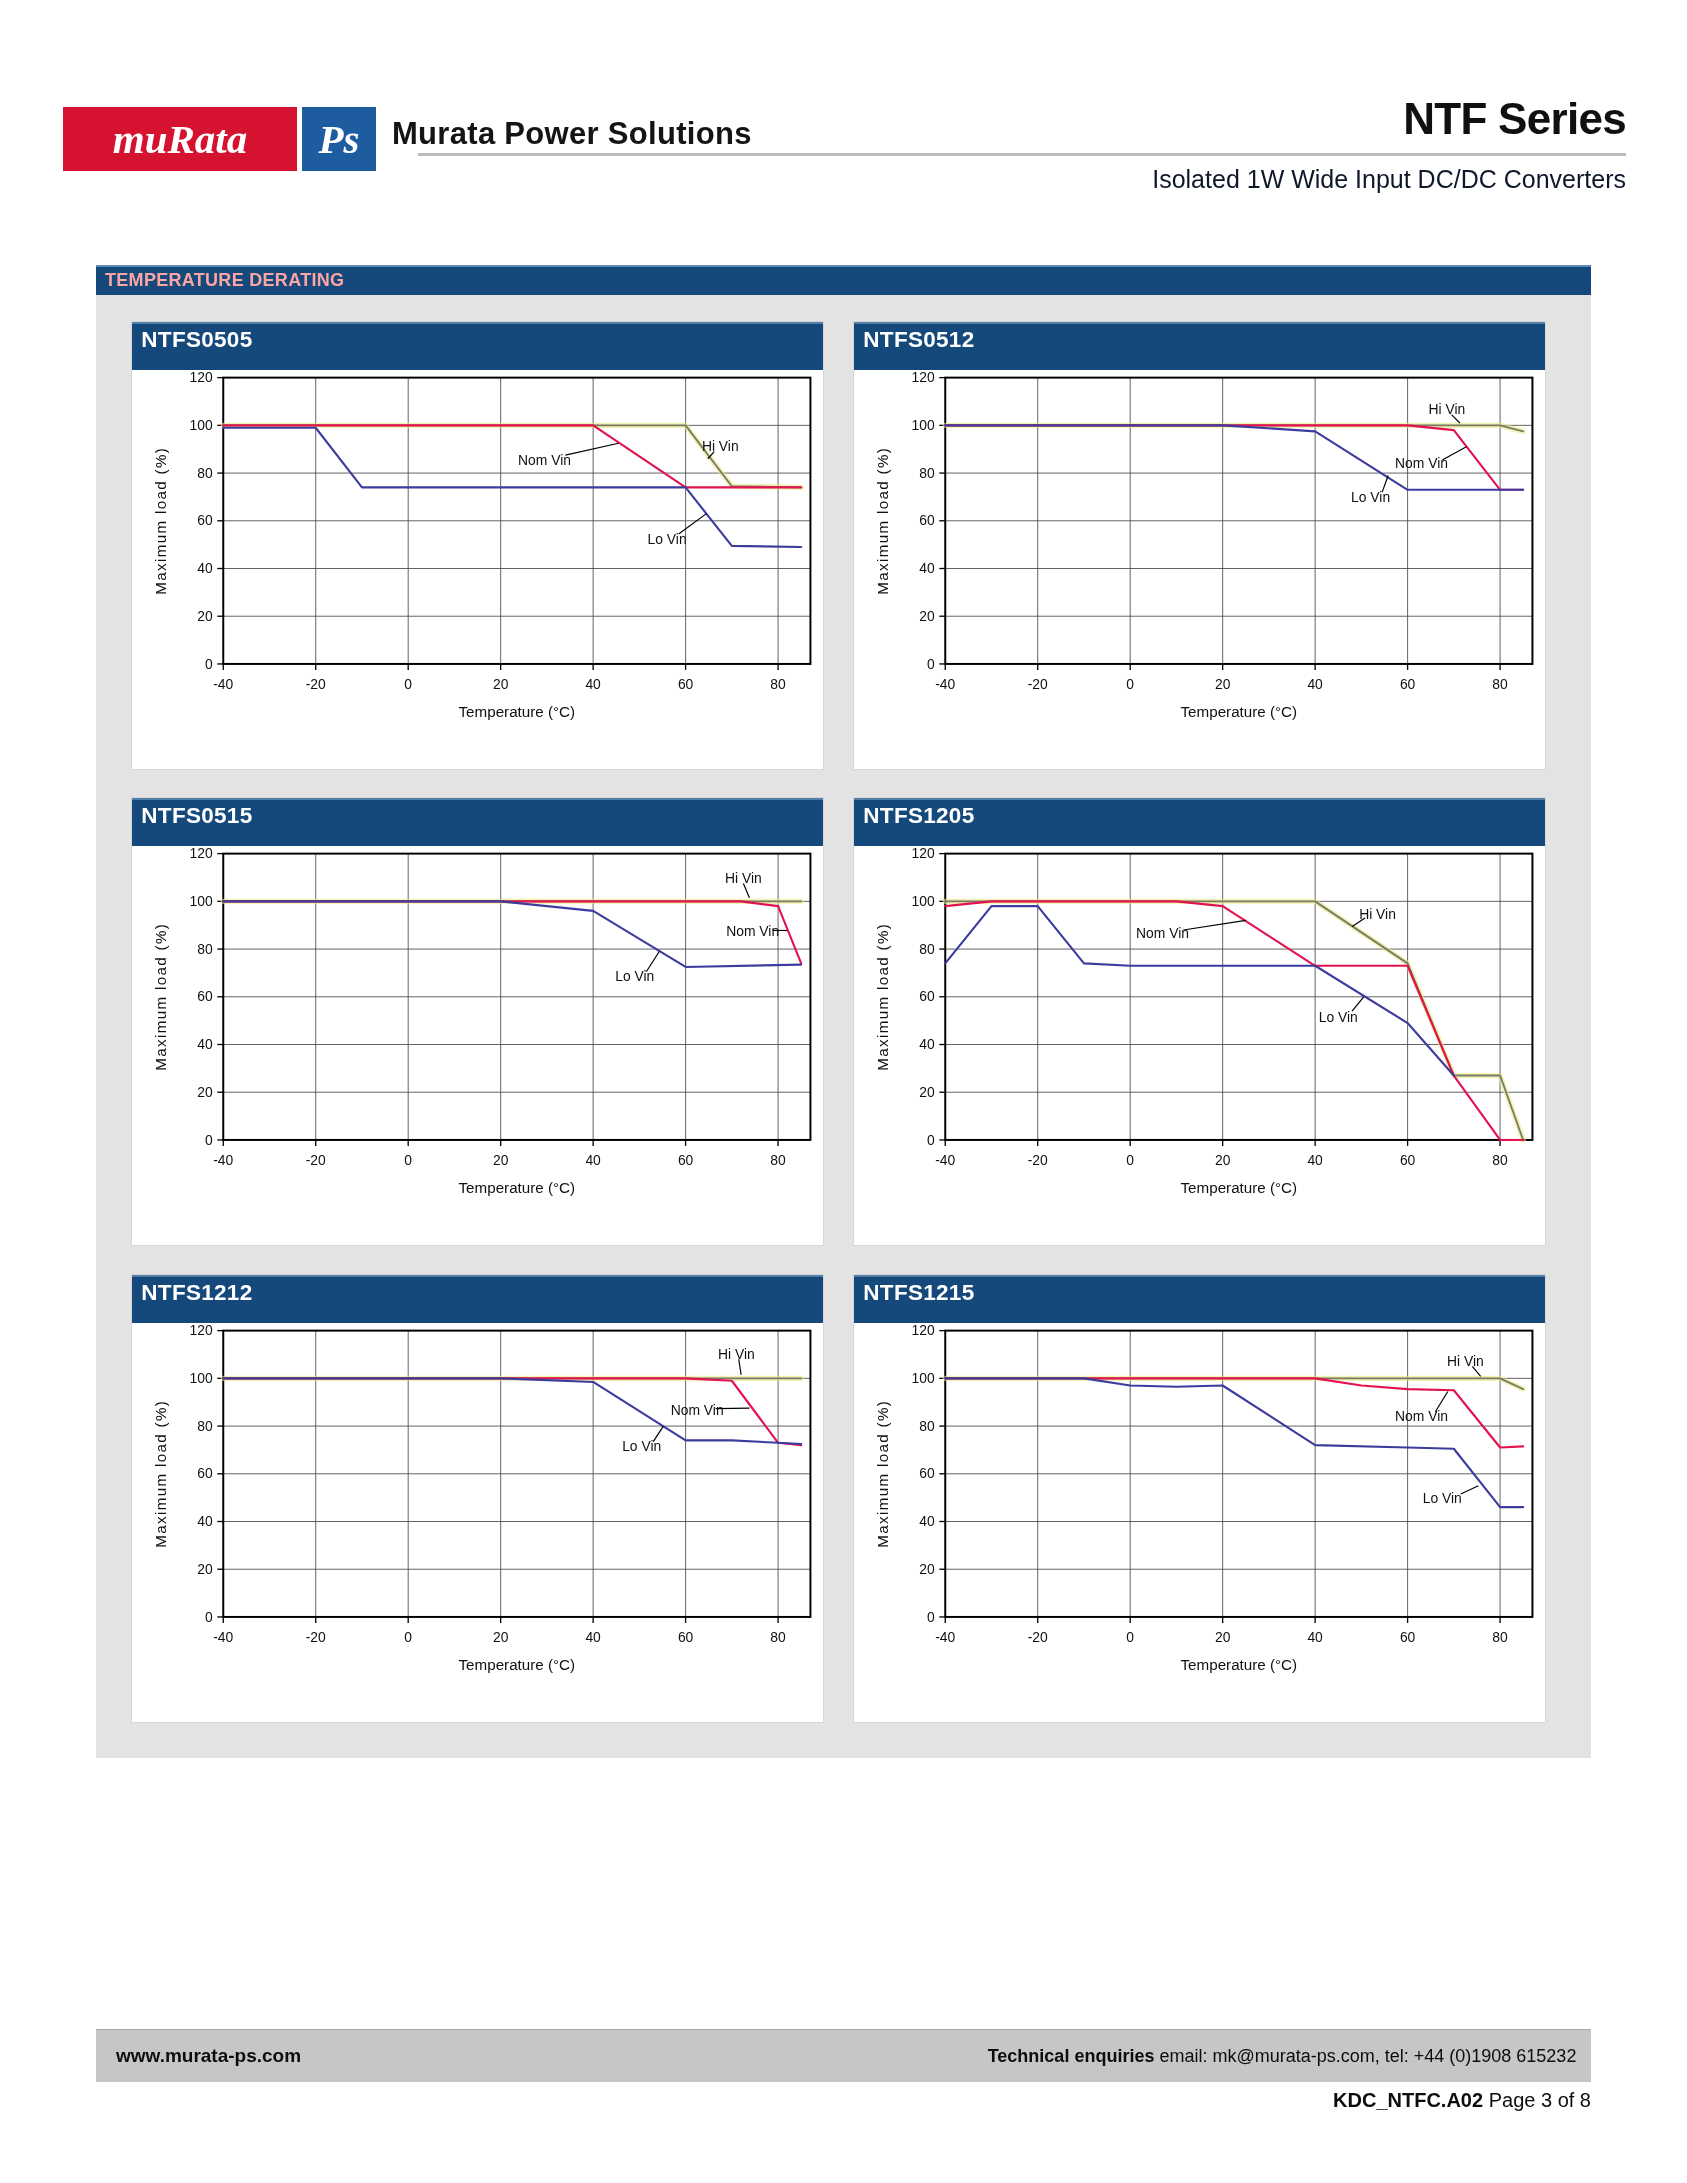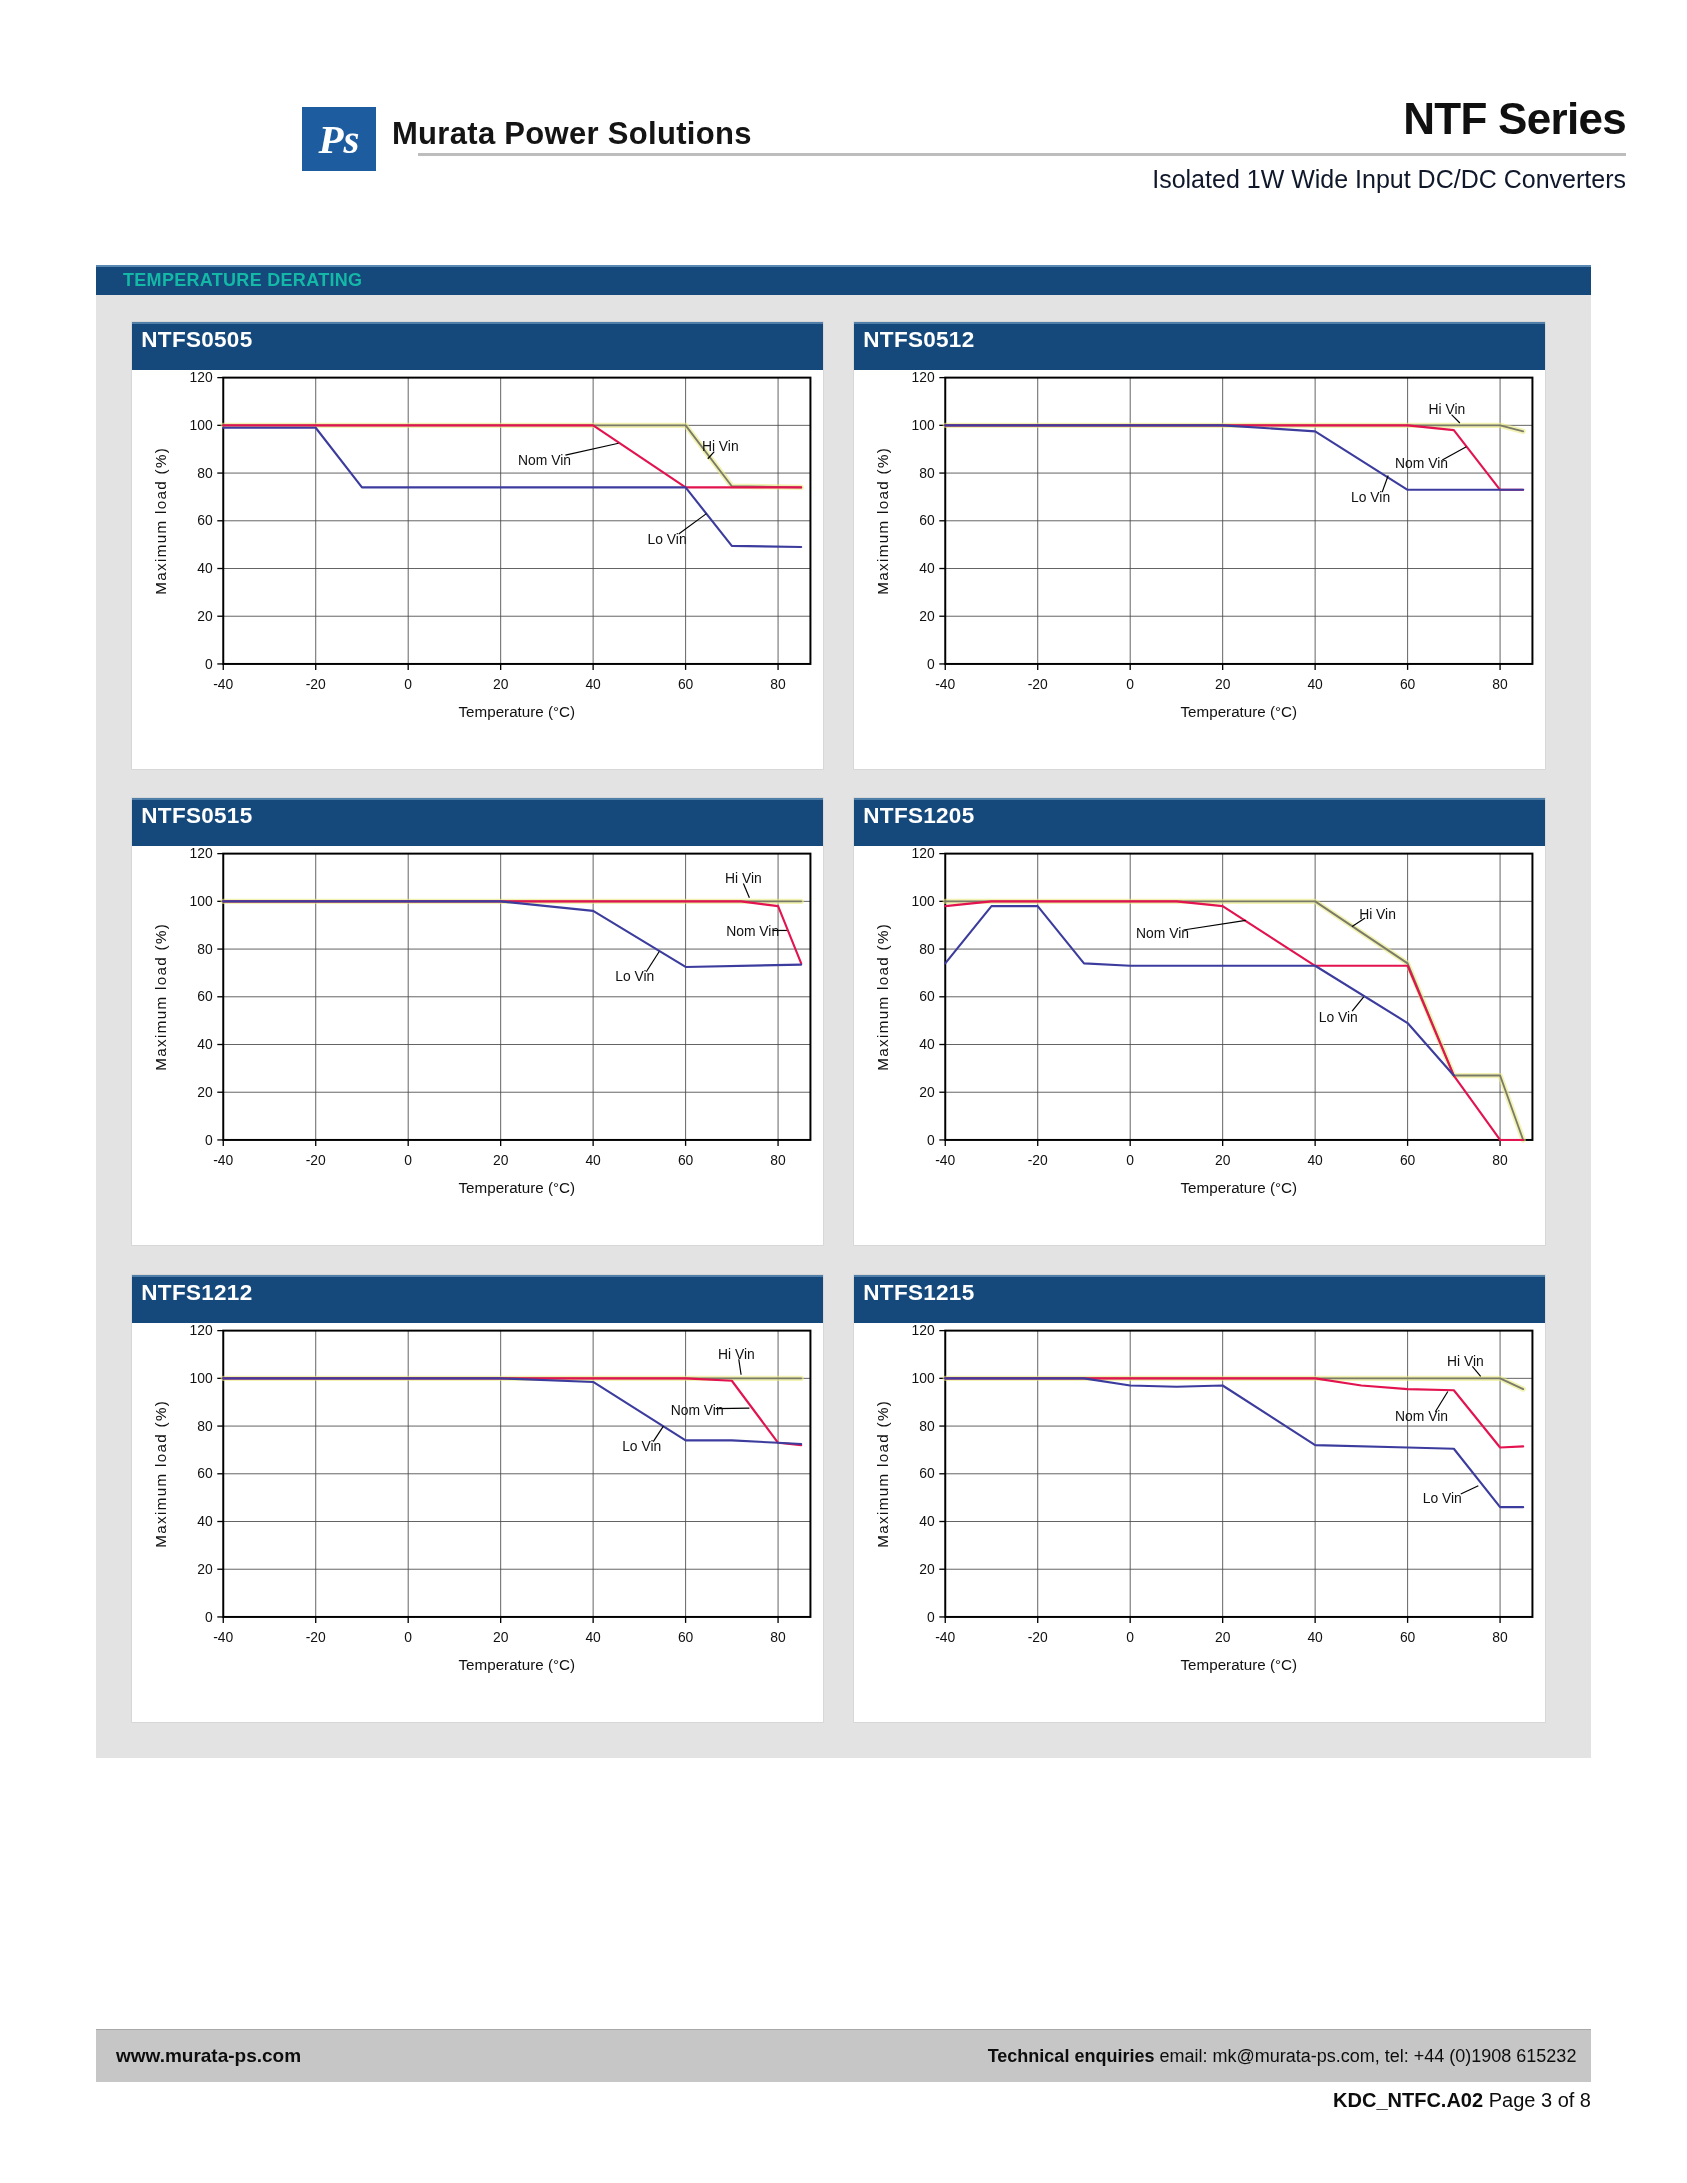--- a/index.html
+++ b/index.html
@@ -14,41 +14,44 @@
              display:flex;align-items:center;justify-content:center;}
   .logo-blue span{color:#fff;font-family:"Liberation Serif",serif;font-style:italic;font-weight:bold;font-size:41px;}
   .company-name{position:absolute;left:392px;top:116px;font-size:31px;font-weight:bold;color:#141414;letter-spacing:0.3px;}
   .series-title{position:absolute;right:61px;top:94px;font-size:44px;font-weight:bold;color:#101010;letter-spacing:-0.7px;}
   .header-rule{position:absolute;left:418px;right:61px;top:153px;height:2.6px;background:#bdbdbd;}
   .subtitle{position:absolute;right:61px;top:165px;font-size:25px;color:#0f172a;}
 
   
   .section-bar{position:absolute;left:96px;top:265px;width:1495px;height:30px;background:#15497b;
                box-shadow:inset 0 2px 0 rgba(150,190,225,.55);}
-  .section-bar span{display:block;line-height:31px;padding-left:27px;color:#14b8a6;font-weight:bold;font-size:18px;letter-spacing:0.3px;}
+  .section-bar span{display:block;line-height:31px;padding-left:9px;color:#fca5a5;font-weight:bold;font-size:18px;letter-spacing:0.3px;}
   .charts-wrap{position:absolute;left:96px;top:295px;width:1495px;height:1463px;background:#e3e3e3;}
 
   .panel{position:absolute;width:691px;height:447px;background:#ffffff;box-shadow:0 0 0 0.7px #d2d2d2;}
   .panel-title{height:48px;background:#15497c;box-shadow:inset 0 2px 0 rgba(150,190,225,.45);
                color:#fff;font-weight:bold;font-size:22.5px;line-height:36px;padding-left:9.3px;letter-spacing:0.3px;}
   .panel svg{display:block;}
 
   
   .footer-bar{position:absolute;left:96px;top:2029px;width:1495px;height:52px;background:#c6c6c6;border-top:1.3px solid #a8a8a8;}
   .footer-url{position:absolute;left:20px;top:0;line-height:52px;font-size:19px;font-weight:bold;color:#0d0d0d;}
   .footer-enq{position:absolute;right:14.6px;top:0;line-height:52px;font-size:18px;color:#0d0d0d;}
   .footer-enq b{font-weight:bold;}
   .doc-line{position:absolute;right:96px;top:2089px;font-size:20px;color:#0d0d0d;}
   .doc-line b{font-weight:bold;}
 </style>
 </head>
 <body>
 
 <div class="page">
 
+  <div class="logo-red">
+    <span>muRata</span>
+  </div>
   <div class="logo-blue">
     <span>Ps</span>
   </div>
   <div class="company-name">Murata Power Solutions</div>
 
   <div class="series-title">NTF Series</div>
   <div class="header-rule"></div>
   <div class="subtitle">Isolated 1W Wide Input DC/DC Converters</div>
 
   <div class="section-bar">

